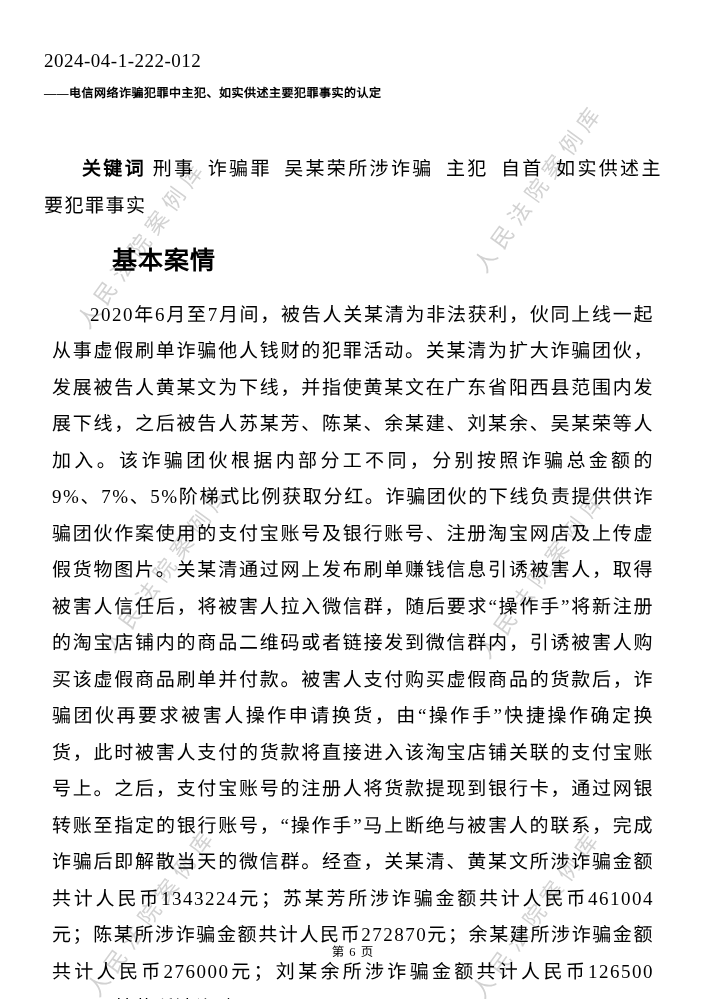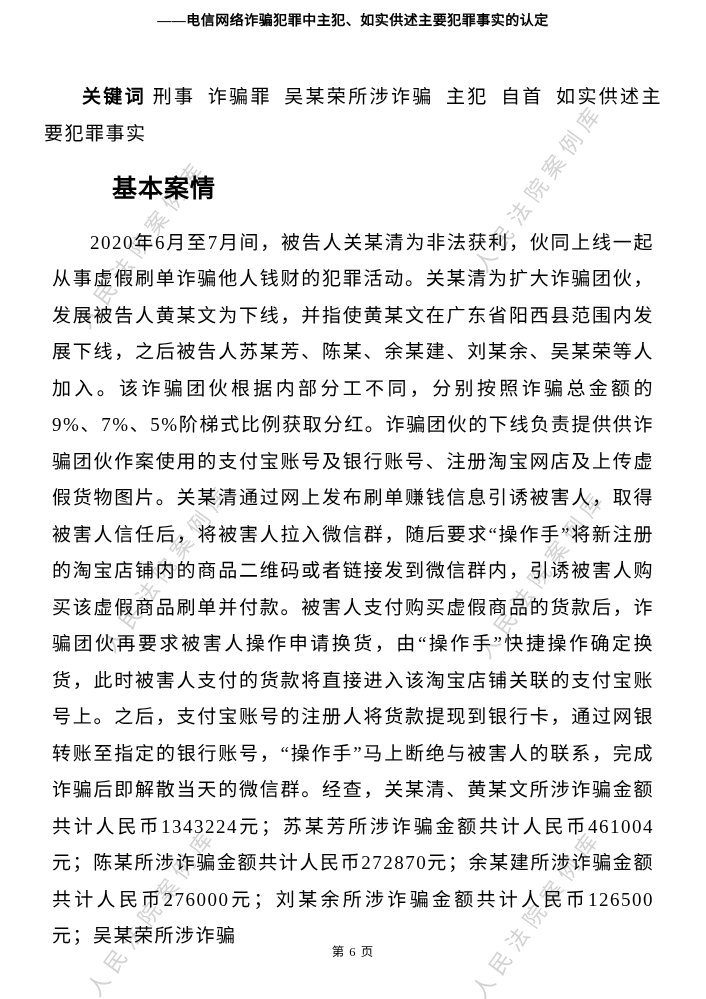--- a/index.html
+++ b/index.html
@@ -52,23 +52,23 @@
   .doc-title {
     margin: 12px 0 0 0;
     font-size: 23px;
     font-weight: 700;
     text-align: center;
     letter-spacing: 1.5px;
     line-height: 28px;
   }
   .doc-subtitle {
     margin: 9px 0 0 0;
-    font-size: 14px;
+    font-size: 12px;
     font-weight: 700;
-    text-align: center;
+    text-align: left;
     letter-spacing: 0.5px;
     line-height: 24px;
   }
 
   
   .keywords {
     margin: 46px 0 0 0;
     font-size: 19px;
     line-height: 36.5px;
     letter-spacing: 1.5px;
@@ -123,20 +123,21 @@
 
   <div class="wm wm1" style="color: rgb(210, 210, 210);">人民法院案例库</div>
   <div class="wm wm2" style="color: rgb(210, 210, 210);">人民法院案例库</div>
   <div class="wm wm3" style="color: rgb(210, 210, 210);">人民法院案例库</div>
   <div class="wm wm4" style="color: rgb(210, 210, 210);">人民法院案例库</div>
   <div class="wm wm5" style="color: rgb(210, 210, 210);">人民法院案例库</div>
   <div class="wm wm6" style="color: rgb(210, 210, 210);">人民法院案例库</div>
 
   <div class="content">
 
+    <div class="case-number">2024-04-1-222-012</div>
 
 
     <h2 class="doc-subtitle">——电信网络诈骗犯罪中主犯、如实供述主要犯罪事实的认定</h2>
 
     <p class="keywords">
       <span class="kw-label">关键词</span><span id="kw-list"><span class="kw-item">刑事</span><span class="kw-item">诈骗罪</span><span class="kw-item">吴某荣所涉诈骗</span><span class="kw-item">主犯</span><span class="kw-item">自首</span><span class="kw-item">如实供述主要犯罪事实</span></span>
     </p>
 
     <h3 class="section-heading">基本案情</h3>
 

